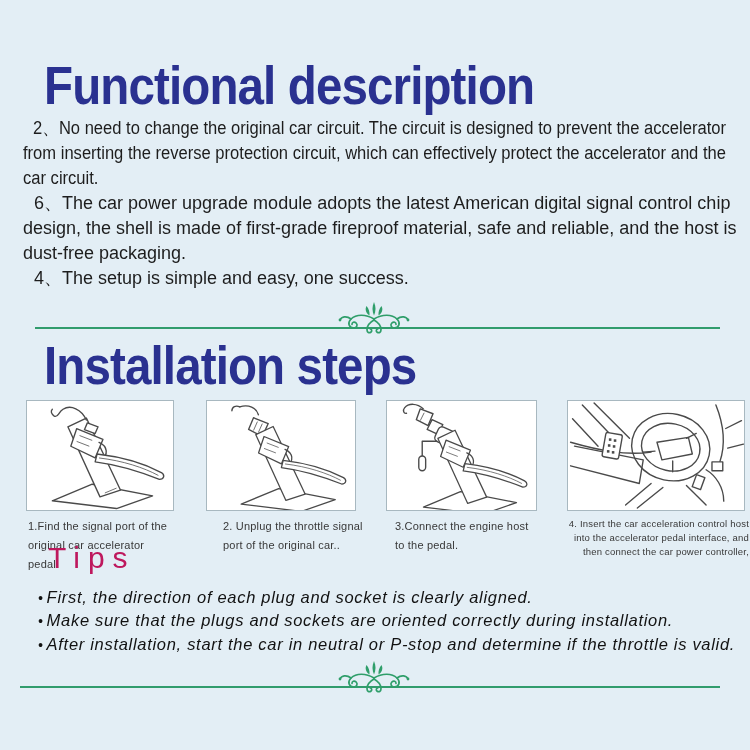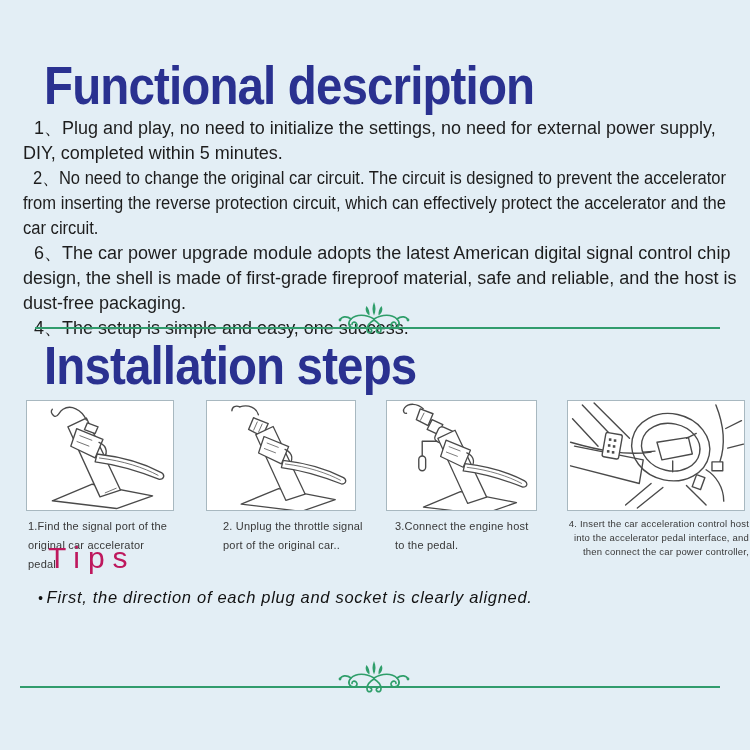--- a/index.html
+++ b/index.html
@@ -56,21 +56,20 @@
   svg .thin{fill:none;stroke:#4a4a4a;stroke-width:0.8;}
   svg .grn-ln{fill:none;stroke:#2f9e6a;stroke-width:1.7;stroke-linecap:round;}
   svg .grn-fill{fill:#2f9e6a;stroke:none;}
 </style>
 </head>
 <body>
 
 <div id="func-title" class="section-title">Functional description</div>
 
 <div class="func-list">
-  <p>1、Plug and play, no need to initialize the settings, no need for external power supply, DIY, completed within 5 minutes.</p>
   <p class="condensed">2、No need to change the original car circuit. The circuit is designed to prevent the accelerator from inserting the reverse protection circuit, which can effectively protect the accelerator and the car circuit.</p>
   <p>6、The car power upgrade module adopts the latest American digital signal control chip design, the shell is made of first-grade fireproof material, safe and reliable, and the host is dust-free packaging.</p>
   <p>4、The setup is simple and easy, one success.</p>
 </div>
 
 <div id="divider1-line" class="divider-line"></div>
 <svg id="ornament1" class="ornament" viewBox="0 0 76 36">
   <path class="grn-ln" d="M38,19 C30,14 20,14 15,19 C11,23 13,28 18,28 C21,28 22,24.5 20,22.8 C18.3,21.4 15.8,22.2 16,24.4"></path>
   <path class="grn-ln" d="M38,19 C46,14 56,14 61,19 C65,23 63,28 58,28 C55,28 54,24.5 56,22.8 C57.7,21.4 60.2,22.2 60,24.4"></path>
   <path class="grn-ln" d="M38,20 C33.5,22.5 31,26 31,29.8 C31,32.4 33.2,33.4 34.8,32.2 C36.3,31.1 35.8,28.8 34.2,28.8"></path>
@@ -182,20 +181,22 @@
 
 <div id="caption1" class="caption">1.Find the signal port of the original car accelerator pedal.</div>
 <div id="caption2" class="caption">2. Unplug the throttle signal port of the original car..</div>
 <div id="caption3" class="caption">3.Connect the engine host to the pedal.</div>
 <div id="caption4" class="caption">4. Insert the car acceleration control host into the accelerator pedal interface, and then connect the car power controller,</div>
 
 <div id="tips-title">Tips</div>
 
 <div class="tips-list">
   <div class="tip"><span class="bullet">•</span><span>First, the direction of each plug and socket is clearly aligned.</span></div>
+  <div class="tip"><span class="bullet">•</span><span>Make sure that the plugs and sockets are oriented correctly during installation.</span></div>
+  <div class="tip"><span class="bullet">•</span><span>After installation, start the car in neutral or P-stop and determine if the throttle is valid.</span></div>
 </div>
 
 <div id="divider2-line" class="divider-line"></div>
 <svg id="ornament2" class="ornament" viewBox="0 0 76 36">
   <path class="grn-ln" d="M38,19 C30,14 20,14 15,19 C11,23 13,28 18,28 C21,28 22,24.5 20,22.8 C18.3,21.4 15.8,22.2 16,24.4"></path>
   <path class="grn-ln" d="M38,19 C46,14 56,14 61,19 C65,23 63,28 58,28 C55,28 54,24.5 56,22.8 C57.7,21.4 60.2,22.2 60,24.4"></path>
   <path class="grn-ln" d="M38,20 C33.5,22.5 31,26 31,29.8 C31,32.4 33.2,33.4 34.8,32.2 C36.3,31.1 35.8,28.8 34.2,28.8"></path>
   <path class="grn-ln" d="M38,20 C42.5,22.5 45,26 45,29.8 C45,32.4 42.8,33.4 41.2,32.2 C39.7,31.1 40.2,28.8 41.8,28.8"></path>
   <path class="grn-ln" d="M15,19 C10.5,15.5 5.5,16.5 4,20"></path>
   <path class="grn-ln" d="M61,19 C65.5,15.5 70.5,16.5 72,20"></path>

